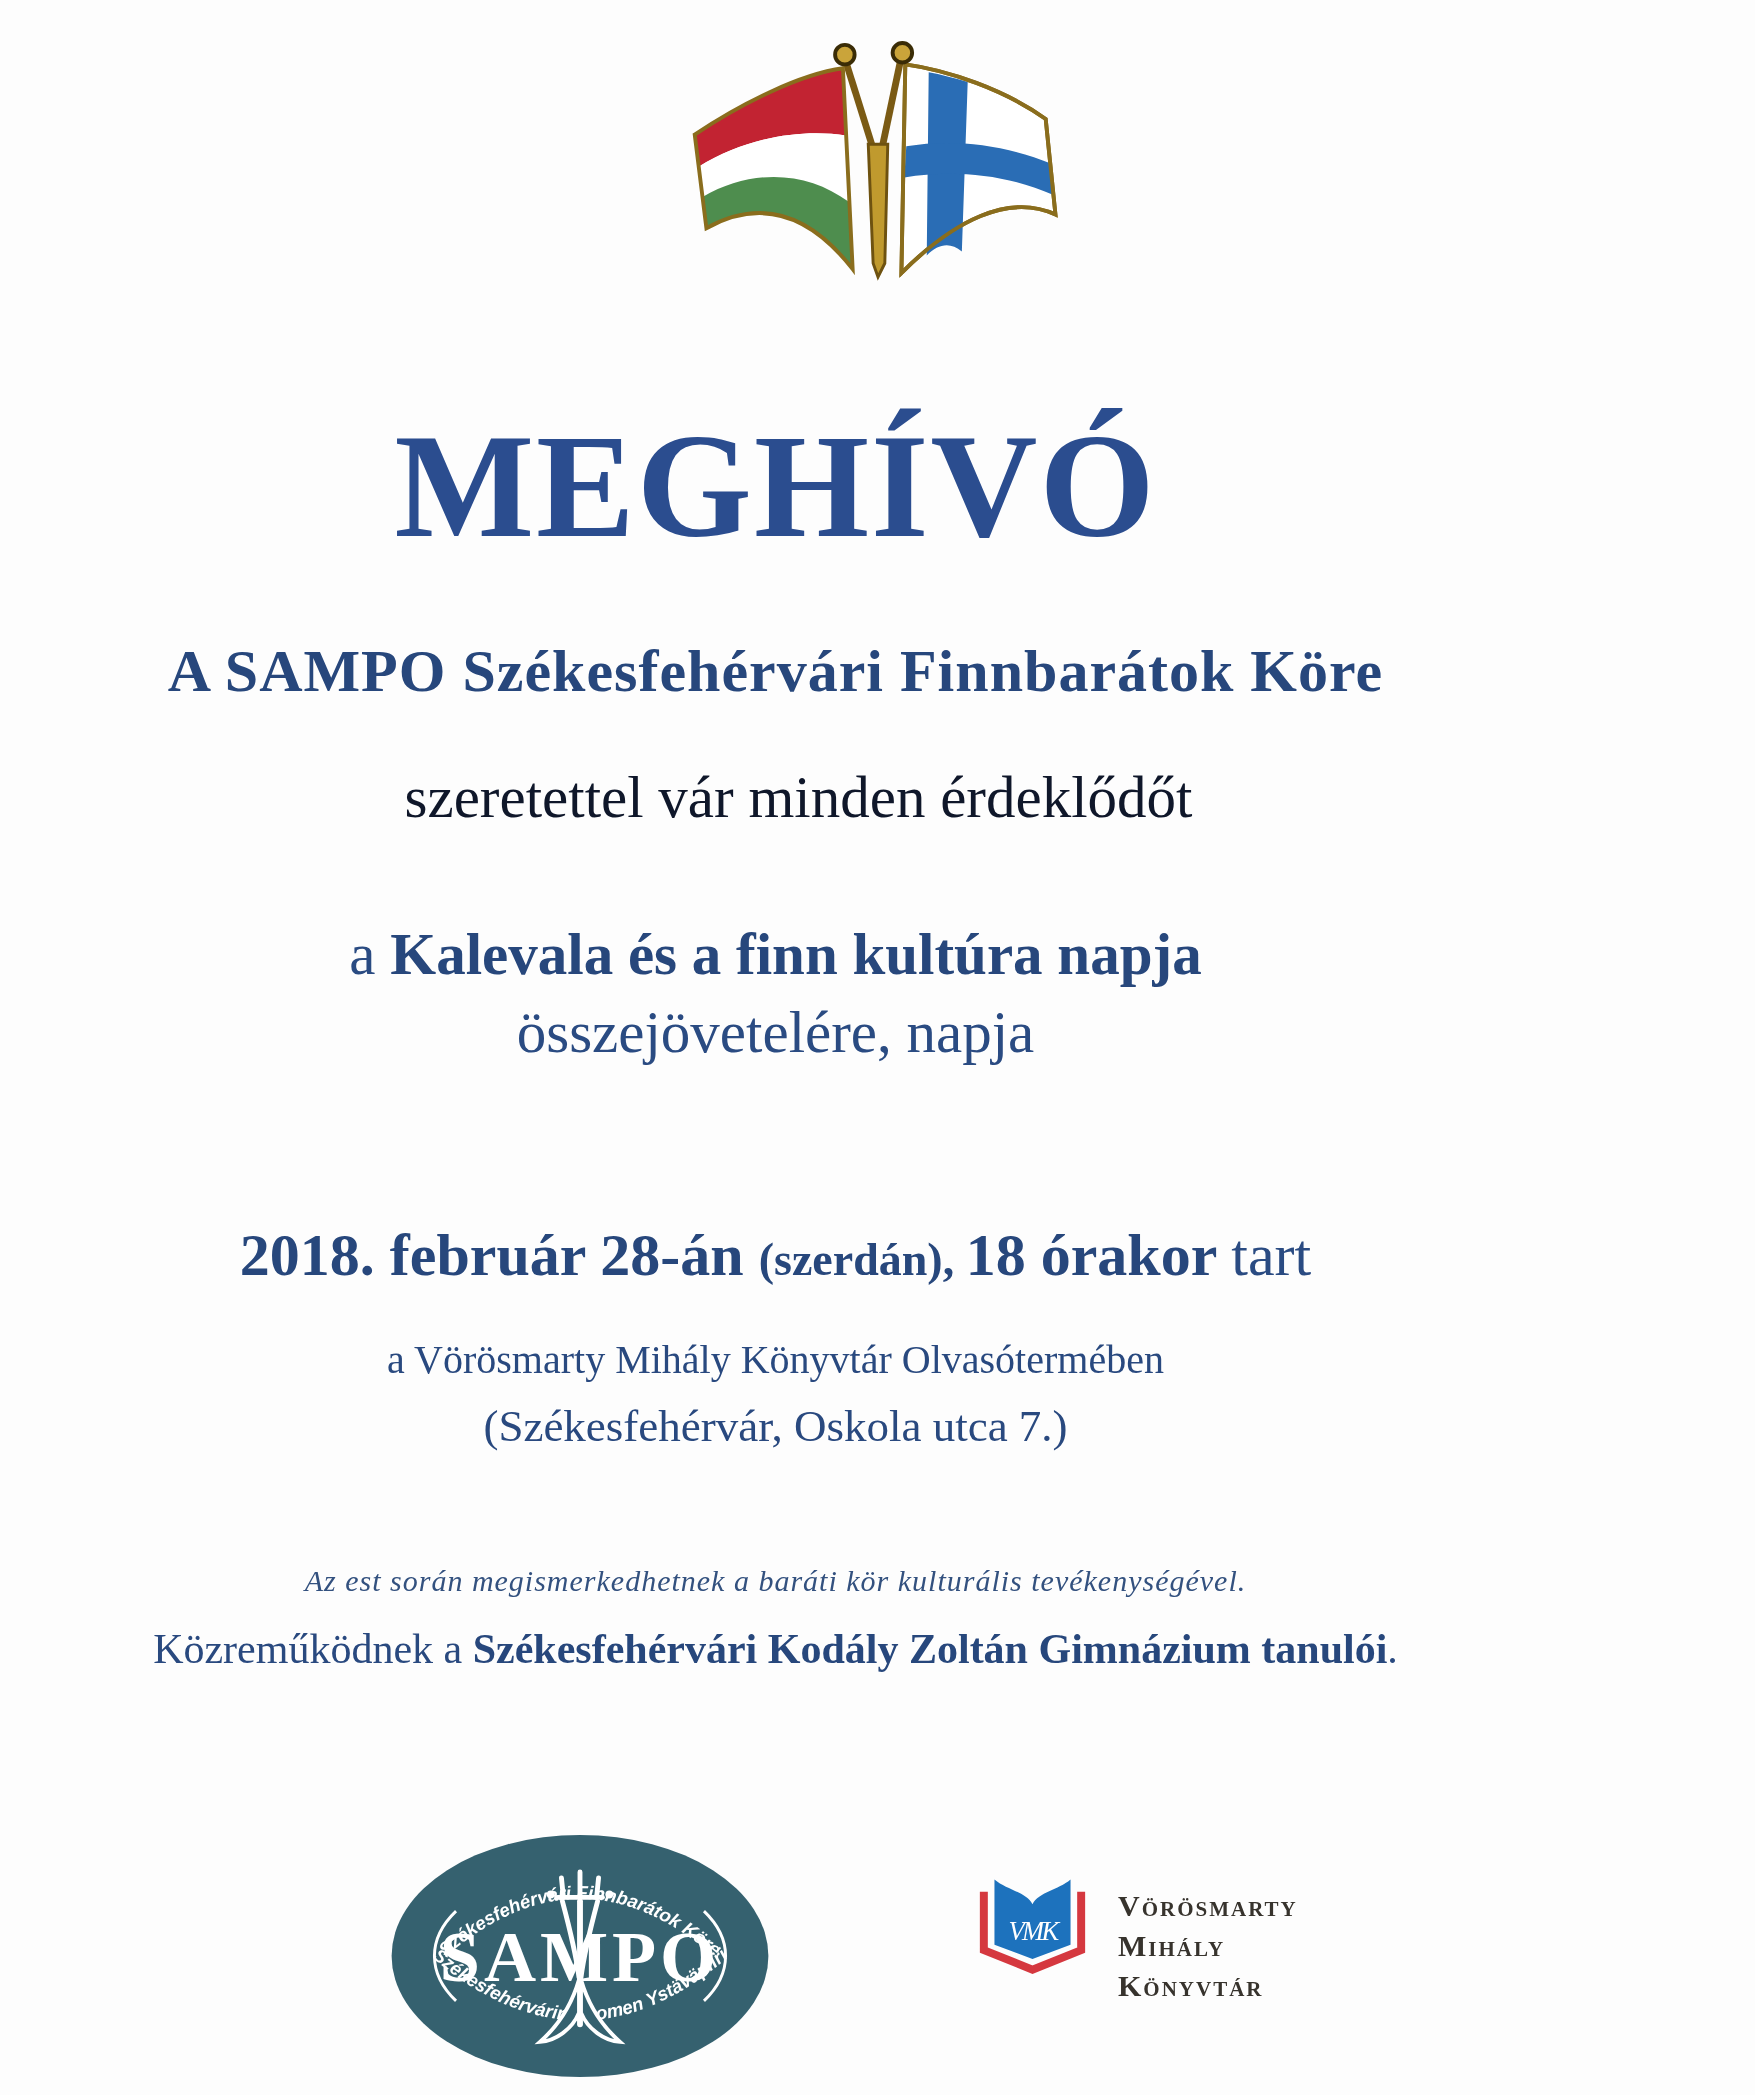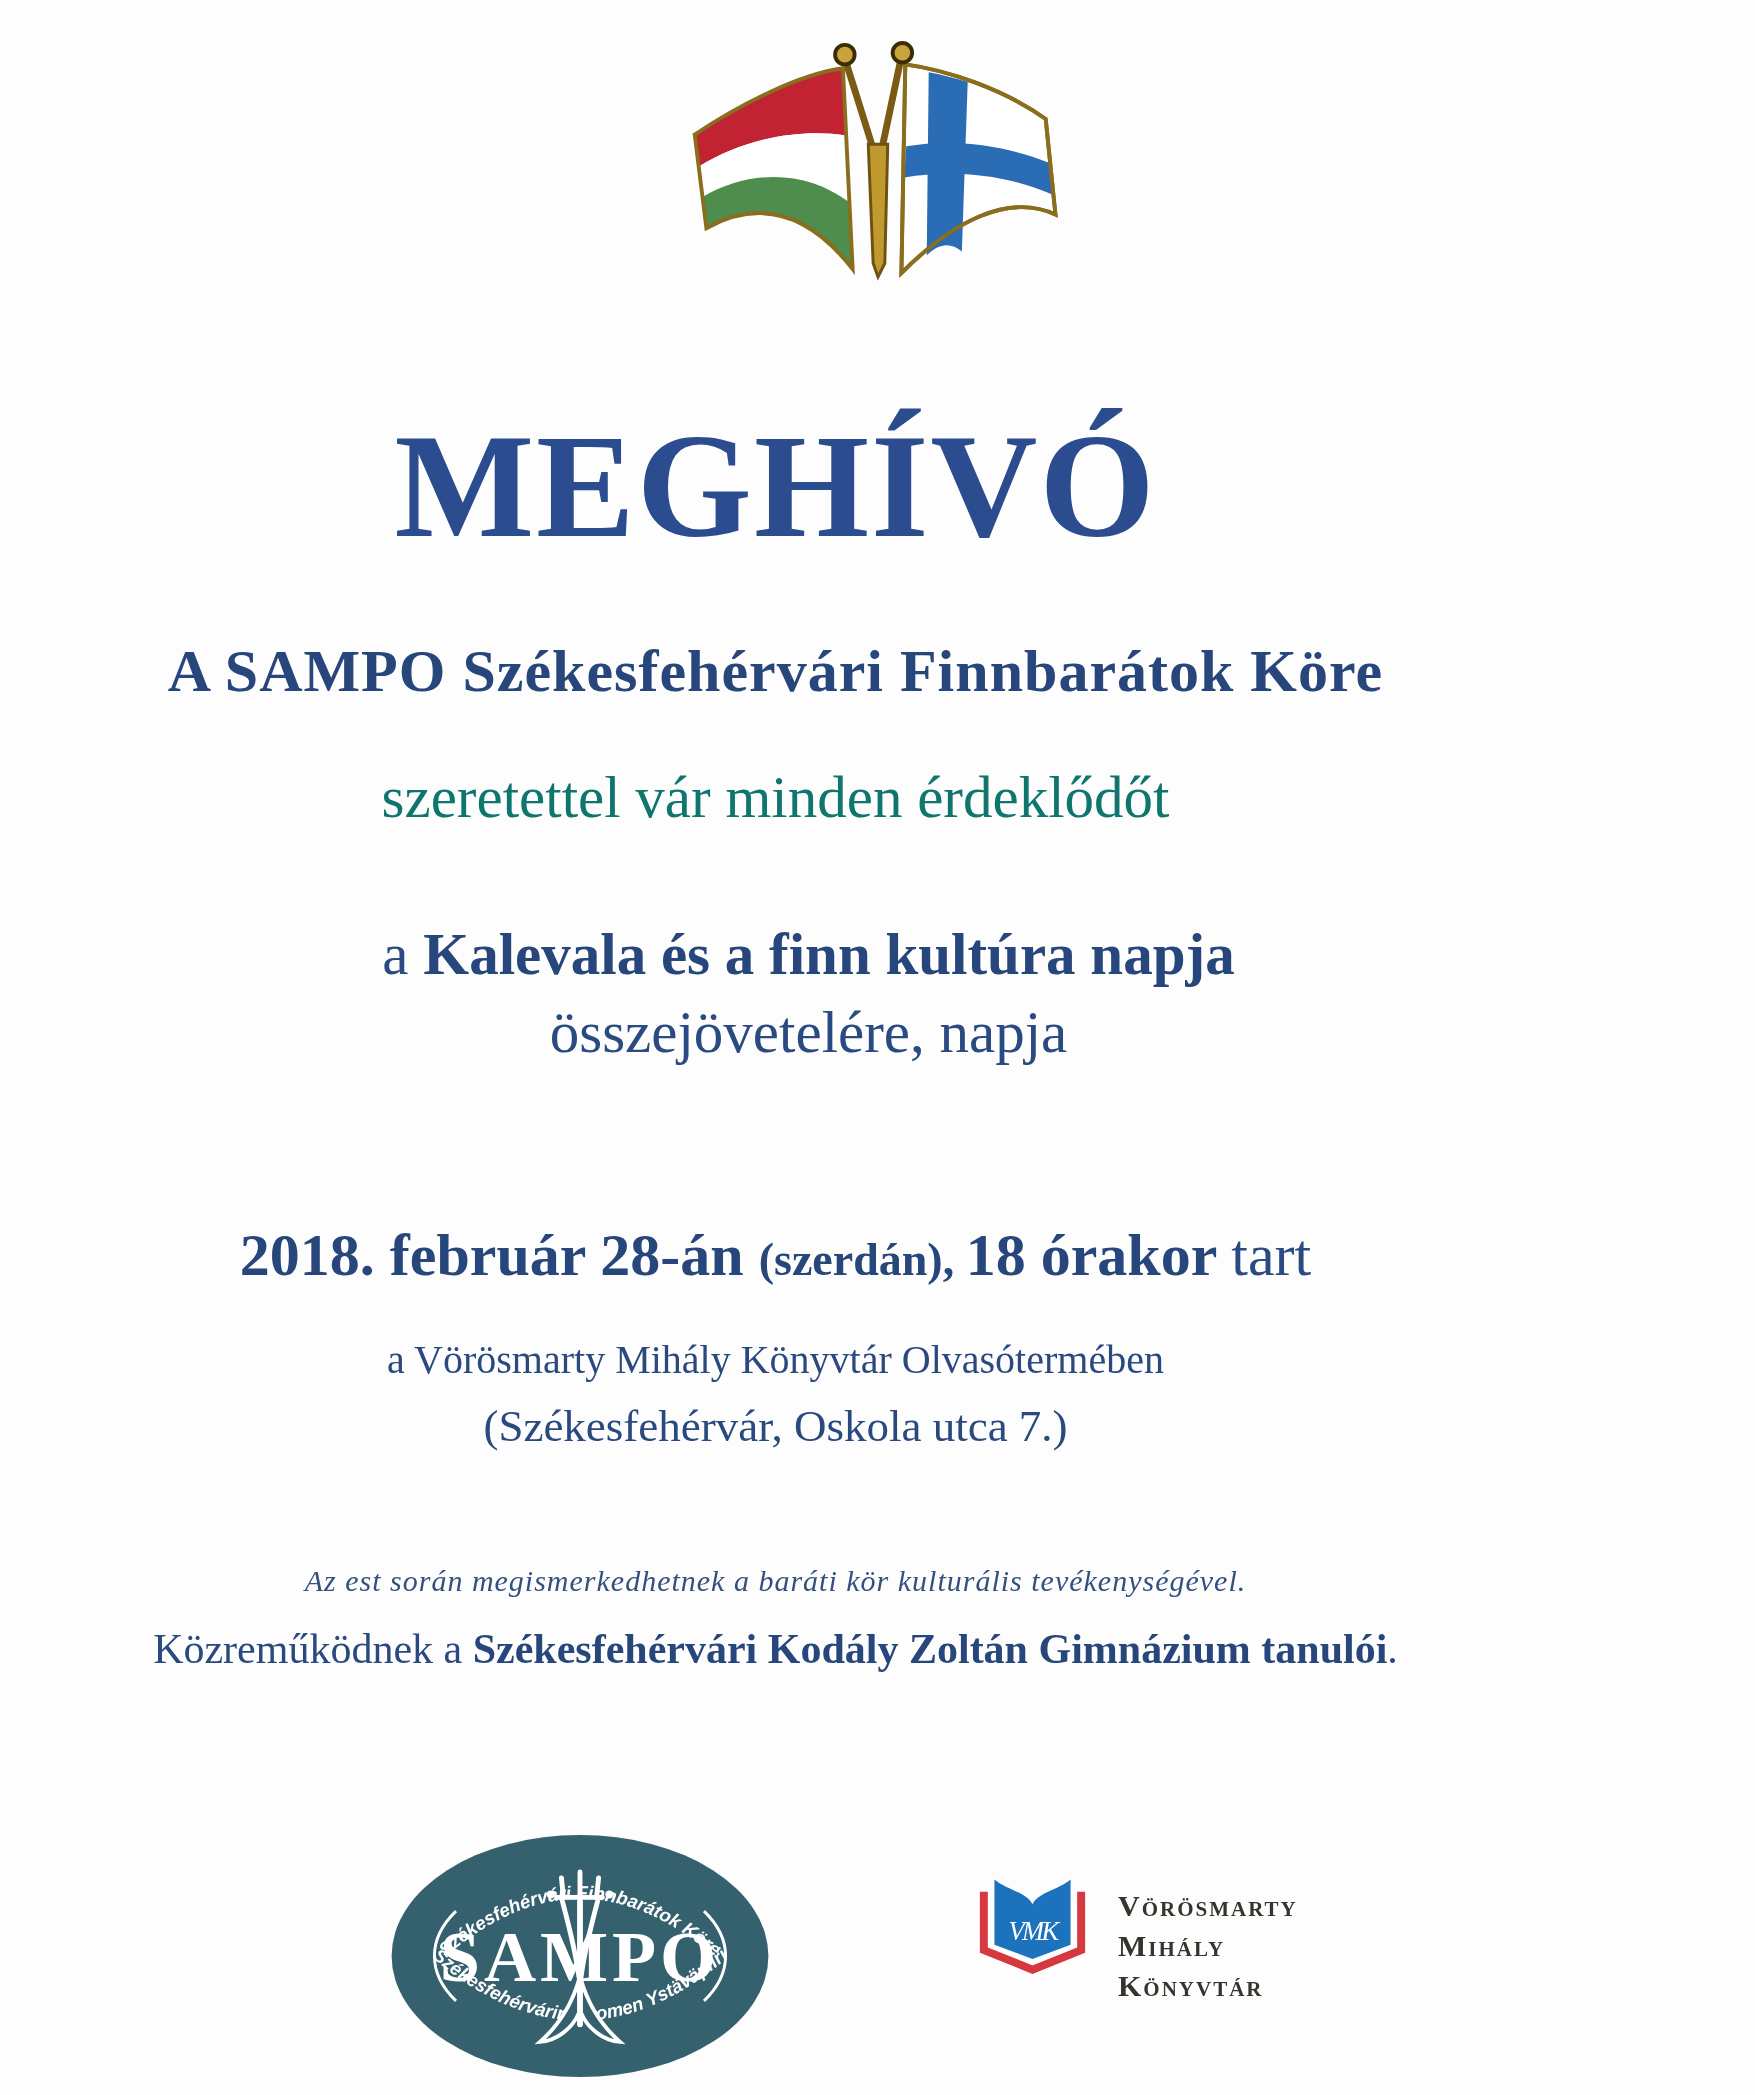--- a/index.html
+++ b/index.html
@@ -5,22 +5,22 @@
   html,body{margin:0;padding:0;}
   body{
     width:1755px;height:2096px;position:relative;overflow:hidden;
     background:#fdfdfd;
     font-family:"Liberation Serif","DejaVu Serif",serif;
     color:#29497f;
   }
   .line{position:absolute;left:0;width:1551px;text-align:center;white-space:nowrap;line-height:1;}
   #title{top:412px;font-size:148px;font-weight:bold;color:#2b4d8f;letter-spacing:2px;}
   #org{top:641px;font-size:60px;font-weight:bold;letter-spacing:1px;color:#27477c;}
-  #welcome{top:768px;font-size:59px;color:#0f766e;}
-  #event{top:915px;font-size:59px;color:#2a4b82;padding-left:33px;}
+  #welcome{top:768px;font-size:59px;color:#0f172a;margin-left:23px;}
+  #event{top:915px;font-size:59px;color:#2a4b82;}
   #event .row{line-height:78px;}
   #event .bold{font-weight:bold;color:#27477c;}
   #date{top:1225px;font-size:60px;color:#2a4b82;text-align:center;}
   #date .big-bold{font-weight:bold;color:#27477c;}
   #date .small-bold{font-weight:bold;font-size:46px;color:#27477c;}
   #venue1{top:1340px;font-size:40px;}
   #venue2{top:1404px;font-size:45px;}
   #closing-italic{top:1566px;font-size:30px;font-style:italic;letter-spacing:1px;color:#33517f;}
   #contrib{top:1628px;font-size:42px;}
   #contrib .bold{font-weight:bold;color:#27477c;}

